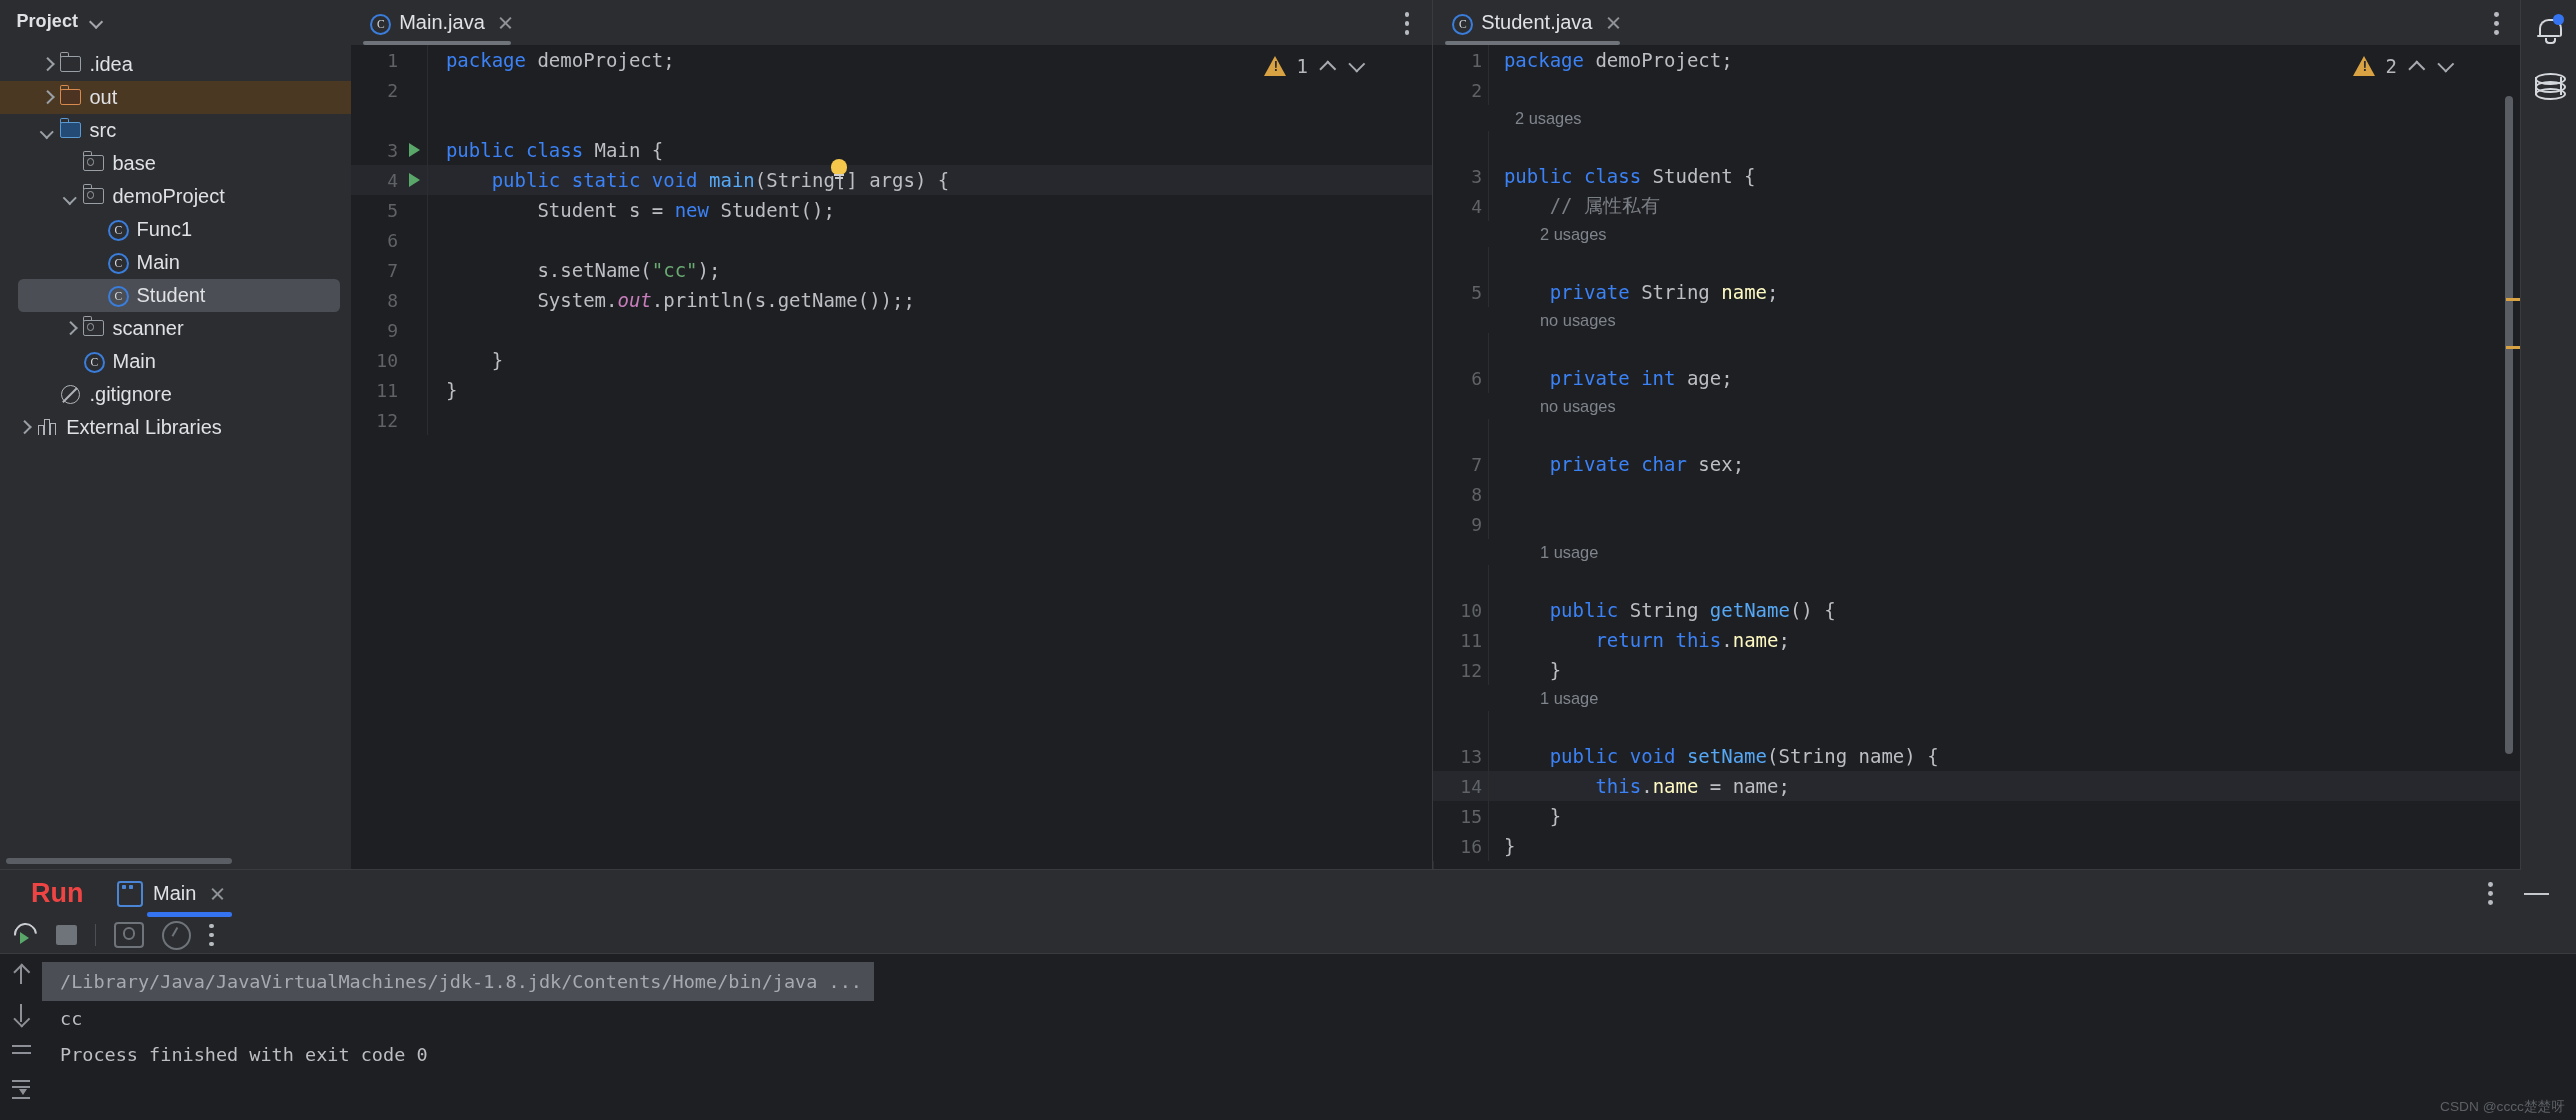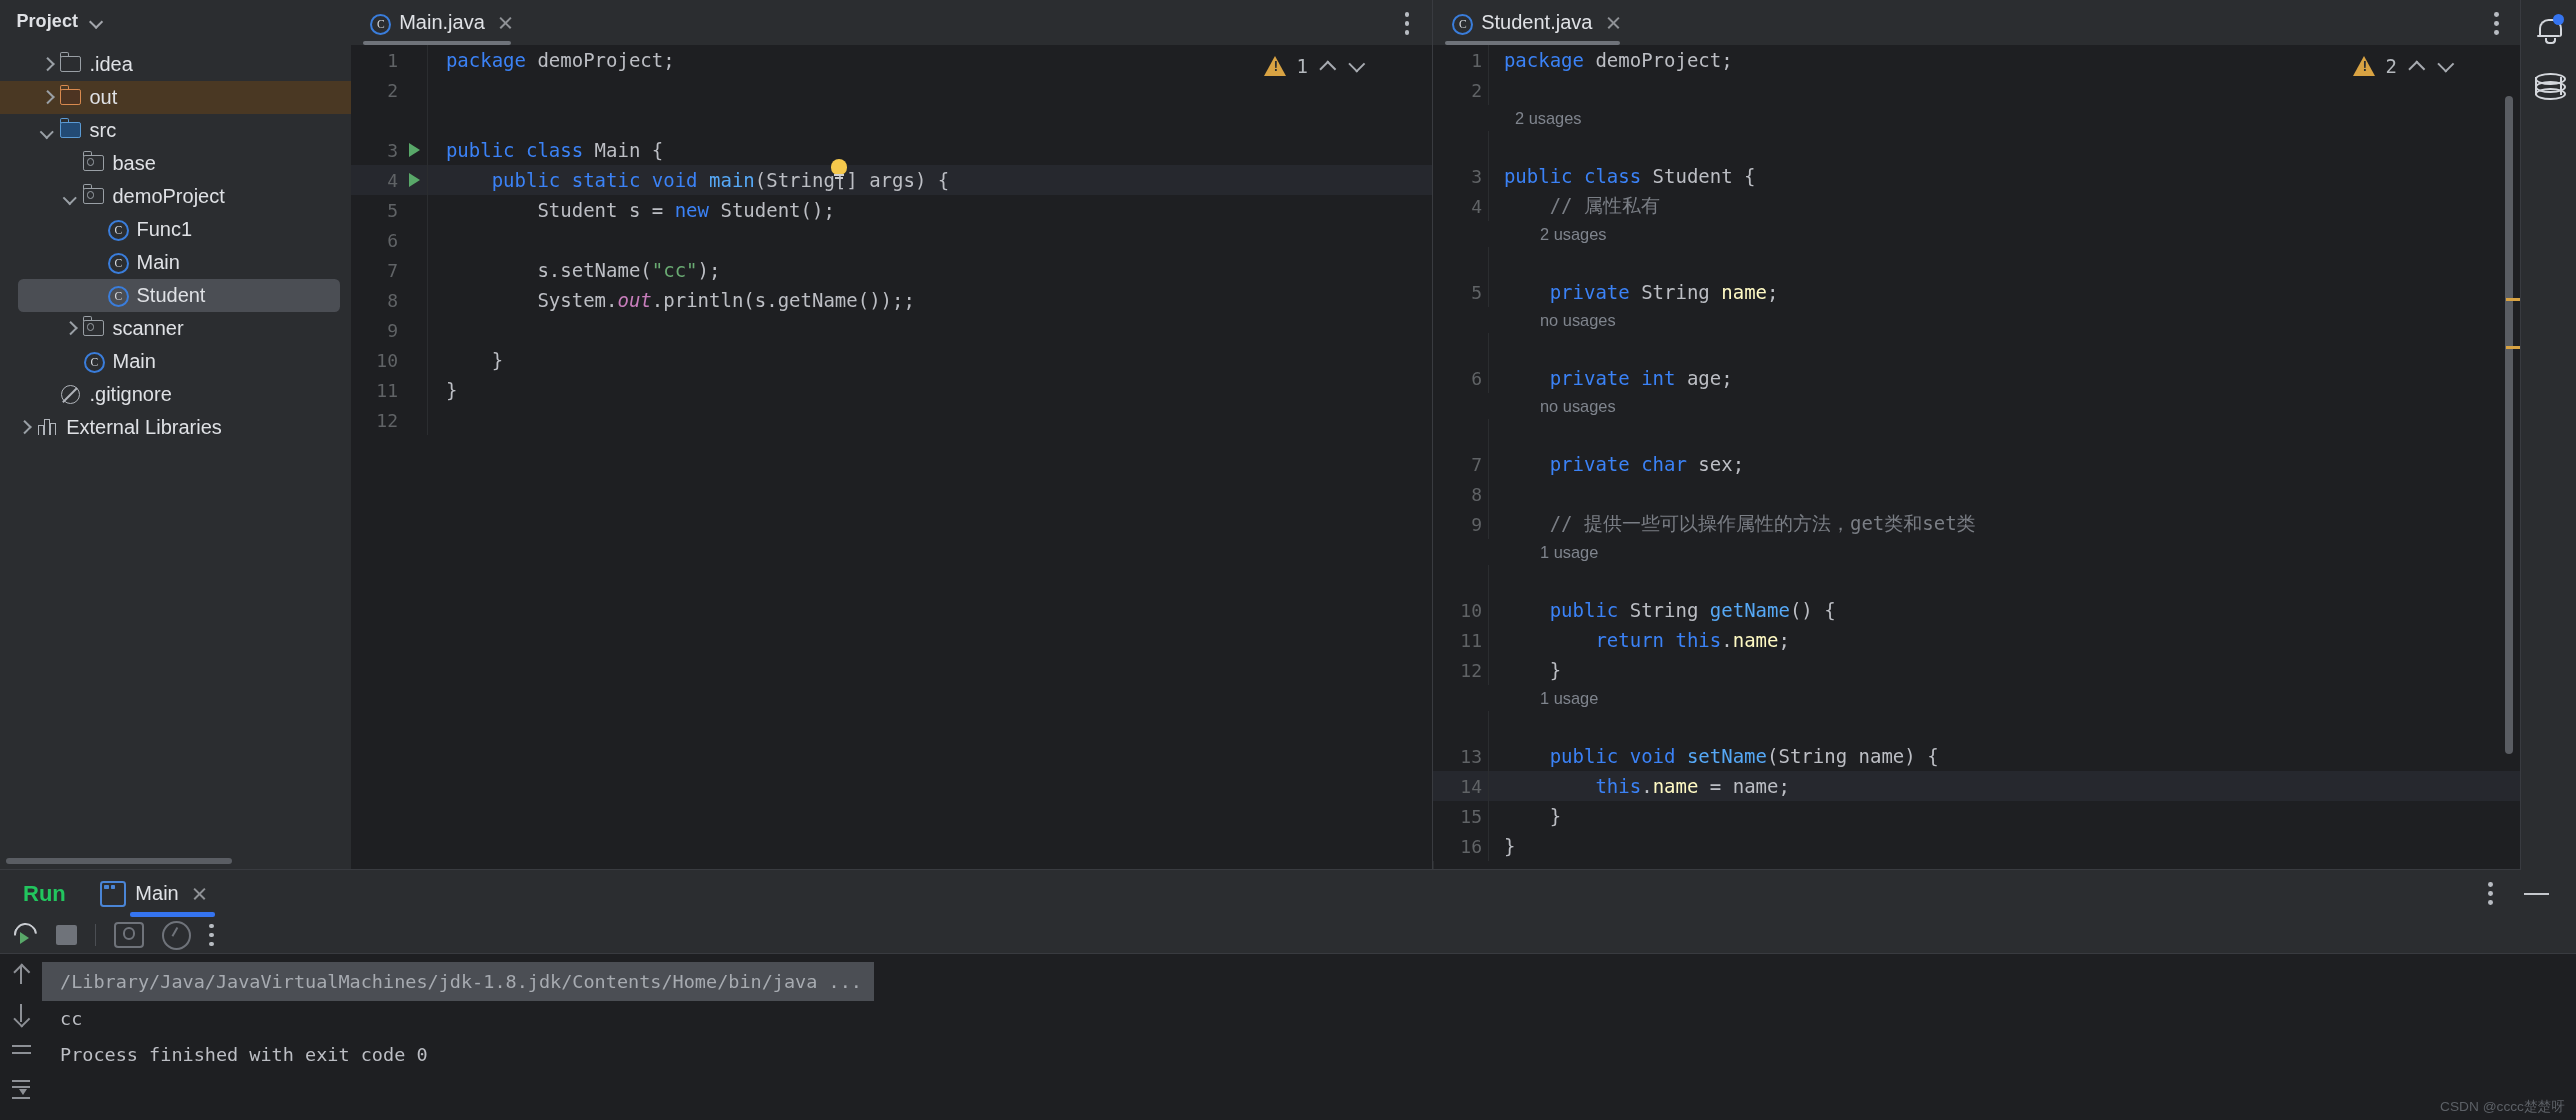--- a/index.html
+++ b/index.html
@@ -131,21 +131,21 @@
   .bulb .b{position:absolute;left:0;top:0;width:16.4px;height:16.4px;border-radius:50% 50% 45% 45%;background:#f5c84c;}
   .bulb .s{position:absolute;left:3.4px;top:15px;width:9.6px;height:2.1px;background:#cfcfcf;}
   .bulb .s2{position:absolute;left:4.1px;top:18px;width:8.2px;height:2.1px;background:#cfcfcf;}
 
   .vscroll{position:absolute;right:4.1px;top:0;width:8.2px;border-radius:4.1px;background:#5a5d63;}
   .mark-strip{position:absolute;right:1.4px;width:15px;height:2.7px;background:#d9a343;}
 
   
   .runpanel{height:252px;background:#1e1f22;display:flex;flex-direction:column;border-top:0.7px solid #393b40;}
   .run-head{height:47px;background:#2b2d30;display:flex;align-items:center;position:relative;flex:none;}
-  .run-word{font-size:22px;font-weight:bold;color:#22c55e;margin-left:23px;}
+  .run-word{font-size:27px;font-weight:bold;color:#ef4444;margin-left:31px;}
   .run-tab{display:flex;align-items:center;gap:9.6px;margin-left:34px;height:47px;position:relative;}
   .runcfg-ic{width:22px;height:22px;border:2.1px solid #4a85d6;border-radius:3.4px;position:relative;}
   .runcfg-ic:before{content:"";position:absolute;left:2.7px;top:2.7px;width:4.1px;height:4.1px;background:#4a85d6;border-radius:0.7px;}
   .runcfg-ic:after{content:"";position:absolute;left:9.6px;top:2.7px;width:4.1px;height:4.1px;background:#4a85d6;border-radius:0.7px;}
   .run-tab-ul{position:absolute;left:30px;bottom:0;width:85px;height:4.8px;background:#3574f0;border-radius:2.1px;}
   .run-kebab{position:absolute;right:81px;top:12.3px;width:6.9px;height:23px;}
   .run-kebab i{position:absolute;left:0;width:4.8px;height:4.8px;border-radius:50%;background:#b8bcc2;display:block;}
   .run-kebab i:nth-child(1){top:0;} .run-kebab i:nth-child(2){top:9px;} .run-kebab i:nth-child(3){top:18px;}
   .minim{position:absolute;right:27px;top:22.6px;width:25px;height:2.1px;background:#c5c8cd;}
 
@@ -529,21 +529,20 @@
                 <span class="src"><span class="kw">    private char </span><span class="pl">sex</span><span class="pl">;</span></span>
               </div>
               <div class="ln-row">
                 <span class="gut">8</span>
                 <span class="gut-sep"></span>
                 <span class="src">&nbsp;</span>
               </div>
               <div class="ln-row">
                 <span class="gut">9</span>
                 <span class="gut-sep"></span>
-                <span class="src"><span class="cm">    // 提供一些可以操作属性的方法，get类和set类</span></span>
               </div>
               <div class="hint">
                 <span style="display:inline-block;width:107px"></span>
                 <span>1 usage</span>
               </div>
               <div class="ln-row">
                 <span class="gut"></span>
                 <span class="gut-sep"></span>
                 <span class="src">&nbsp;</span>
               </div>

